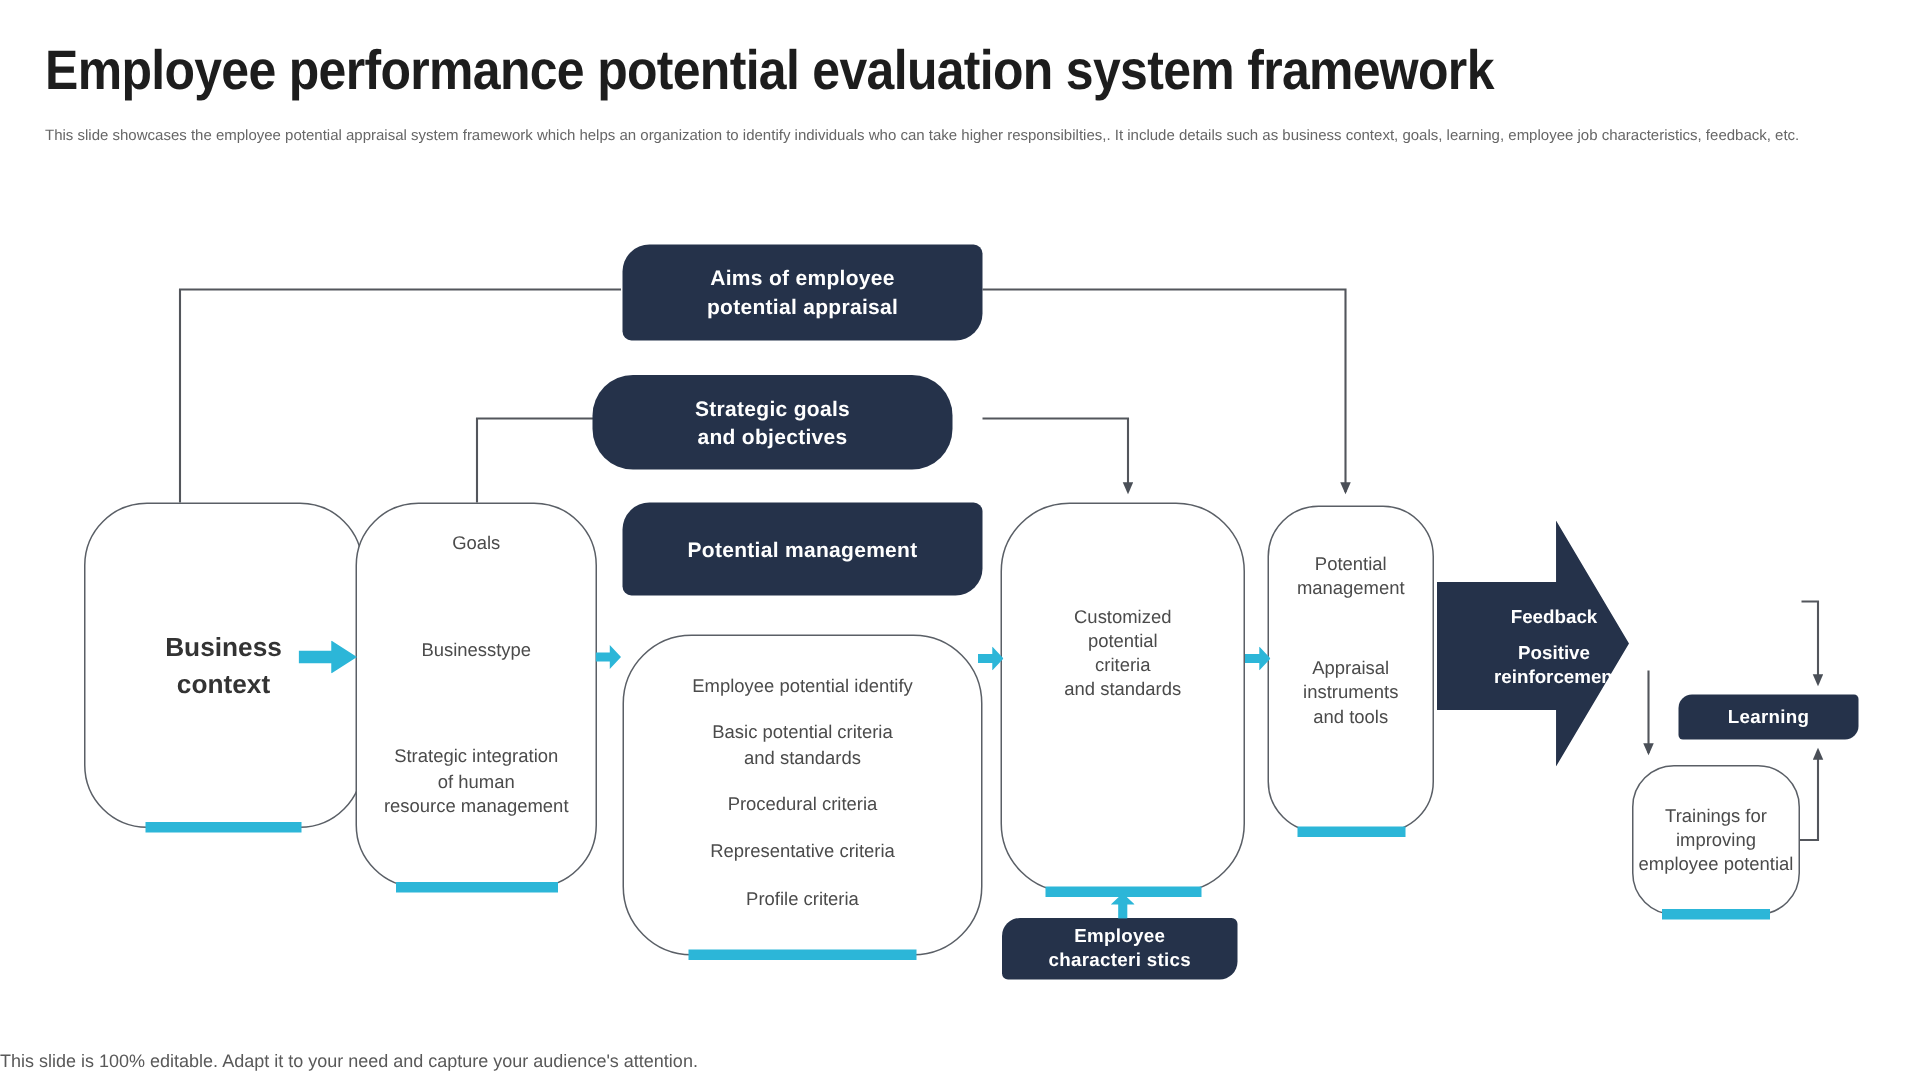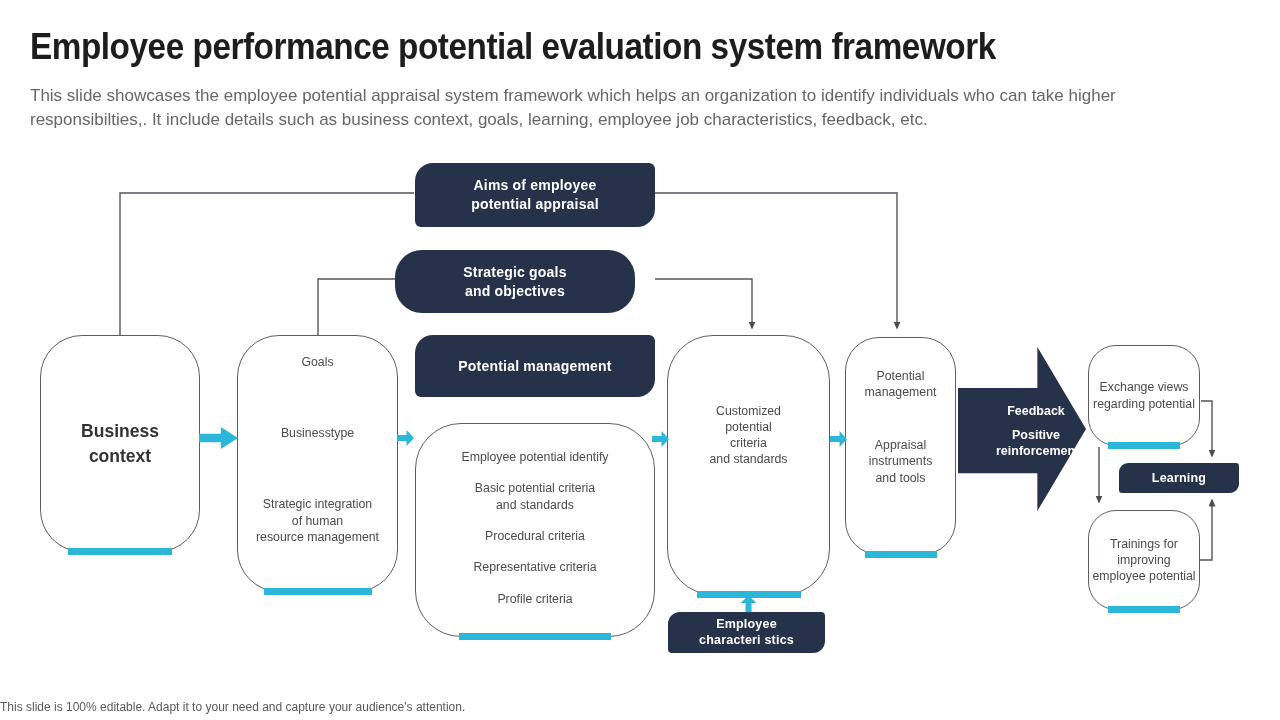--- a/index.html
+++ b/index.html
@@ -2,35 +2,35 @@
 <html><head>
 <meta charset="utf-8">
 <style>
   * { margin:0; padding:0; box-sizing:border-box; }
   html,body { width:1280px; height:720px; }
   body { font-family:"Liberation Sans", sans-serif; background:#ffffff; position:relative; overflow:hidden; }
   .slide { position:absolute; inset:0; }
 
   .title { position:absolute; left:30px; top:26px; font-size:37px; font-weight:bold;
            color:#1d1d1d; letter-spacing:-0.5px; transform:scaleX(0.90); transform-origin:left top; white-space:nowrap; }
-  .subtitle { position:absolute; left:30px; top:84px; width:1172px; font-size:17px; line-height:1.4; color:#666666; }
+  .subtitle { position:absolute; left:30px; top:84px; width:1172px; font-size:10px; line-height:1.4; color:#666666; }
   .footer { position:absolute; left:0; top:700px; width:100%; text-align:left; font-size:12px; color:#595959; }
 
   .node { position:absolute; display:flex; flex-direction:column; align-items:center; justify-content:center; text-align:center; }
   .dark { background:#25324A; color:#ffffff; border-radius:18px 6px 18px 6px; }
   .dark .dark-label { font-weight:bold; font-size:14px; letter-spacing:.2px; line-height:1.35; white-space:pre-line; }
   .white { background:#ffffff; border:1.3px solid #5a5f66; }
   .item { font-size:12.3px; color:#4b4b4b; line-height:1.32; white-space:pre-line; }
   .bar { position:absolute; bottom:-3.5px; left:50%; transform:translateX(-50%); height:7px; background:#2CB6D8; }
 
   .box-aims        { left:415px; top:163px; width:240px; height:64px; }
   .box-strategic   { left:395px; top:250px; width:240px; height:63px;border-radius:27px; }
   .box-potential-d { left:415px; top:335px; width:240px; height:62px; }
 
-  .box-business    { left:40px;  top:335px; width:160px; height:217px; border-radius:42px; }
+  .box-business    { left:56px;  top:335px; width:186px; height:217px; border-radius:42px; }
   .box-business .big-label { font-size:17.5px; font-weight:bold; color:#333333; line-height:1.4; white-space:pre-line; }
   .box-goals       { left:237px; top:335px; width:161px; height:257px; border-radius:42px;
                      justify-content:space-between; padding:18px 6px 46px; }
   .box-criteria    { left:415px; top:423px; width:240px; height:214px; border-radius:46px;
                      justify-content:space-evenly; padding:10px 8px 14px; }
   .box-customized  { left:667px; top:335px; width:163px; height:260px; border-radius:46px; padding-bottom:60px; }
   .box-pm          { left:845px; top:337px; width:111px; height:218px; border-radius:34px;
                      justify-content:space-around; padding:12px 4px 50px; }
   .box-exchange    { left:1088px; top:345px; width:112px; height:101px; border-radius:28px; }
   .box-trainings   { left:1088px; top:510px; width:112px; height:100px; border-radius:28px; }
@@ -137,25 +137,20 @@
     <span class="bar" style="width:72px"></span>
   </div>
 
   <div class="feedback-arrow"></div>
   <div class="feedback-text">
     <p>Feedback</p>
     <p>Positive
 reinforcement</p>
   </div>
 
-  <div class="node white box-exchange">
-    <div class="item">Exchange views
-regarding potential</div>
-    <span class="bar" style="width:72px"></span>
-  </div>
 
   <div class="node dark box-learning">
     <span class="dark-label">Learning</span>
   </div>
 
   <div class="node dark box-characteristics">
     <span class="dark-label">Employee
 characteri stics</span>
   </div>
 

